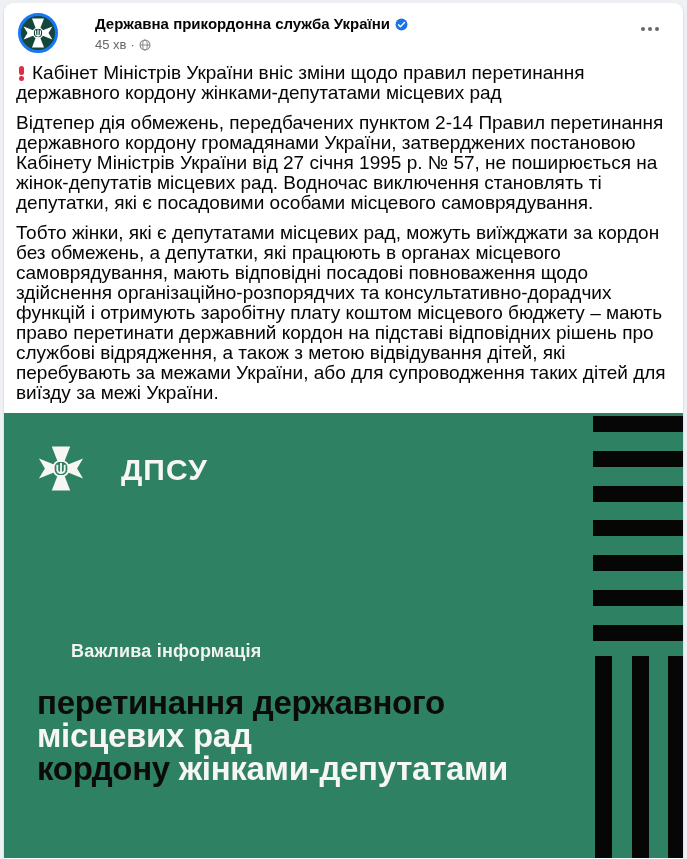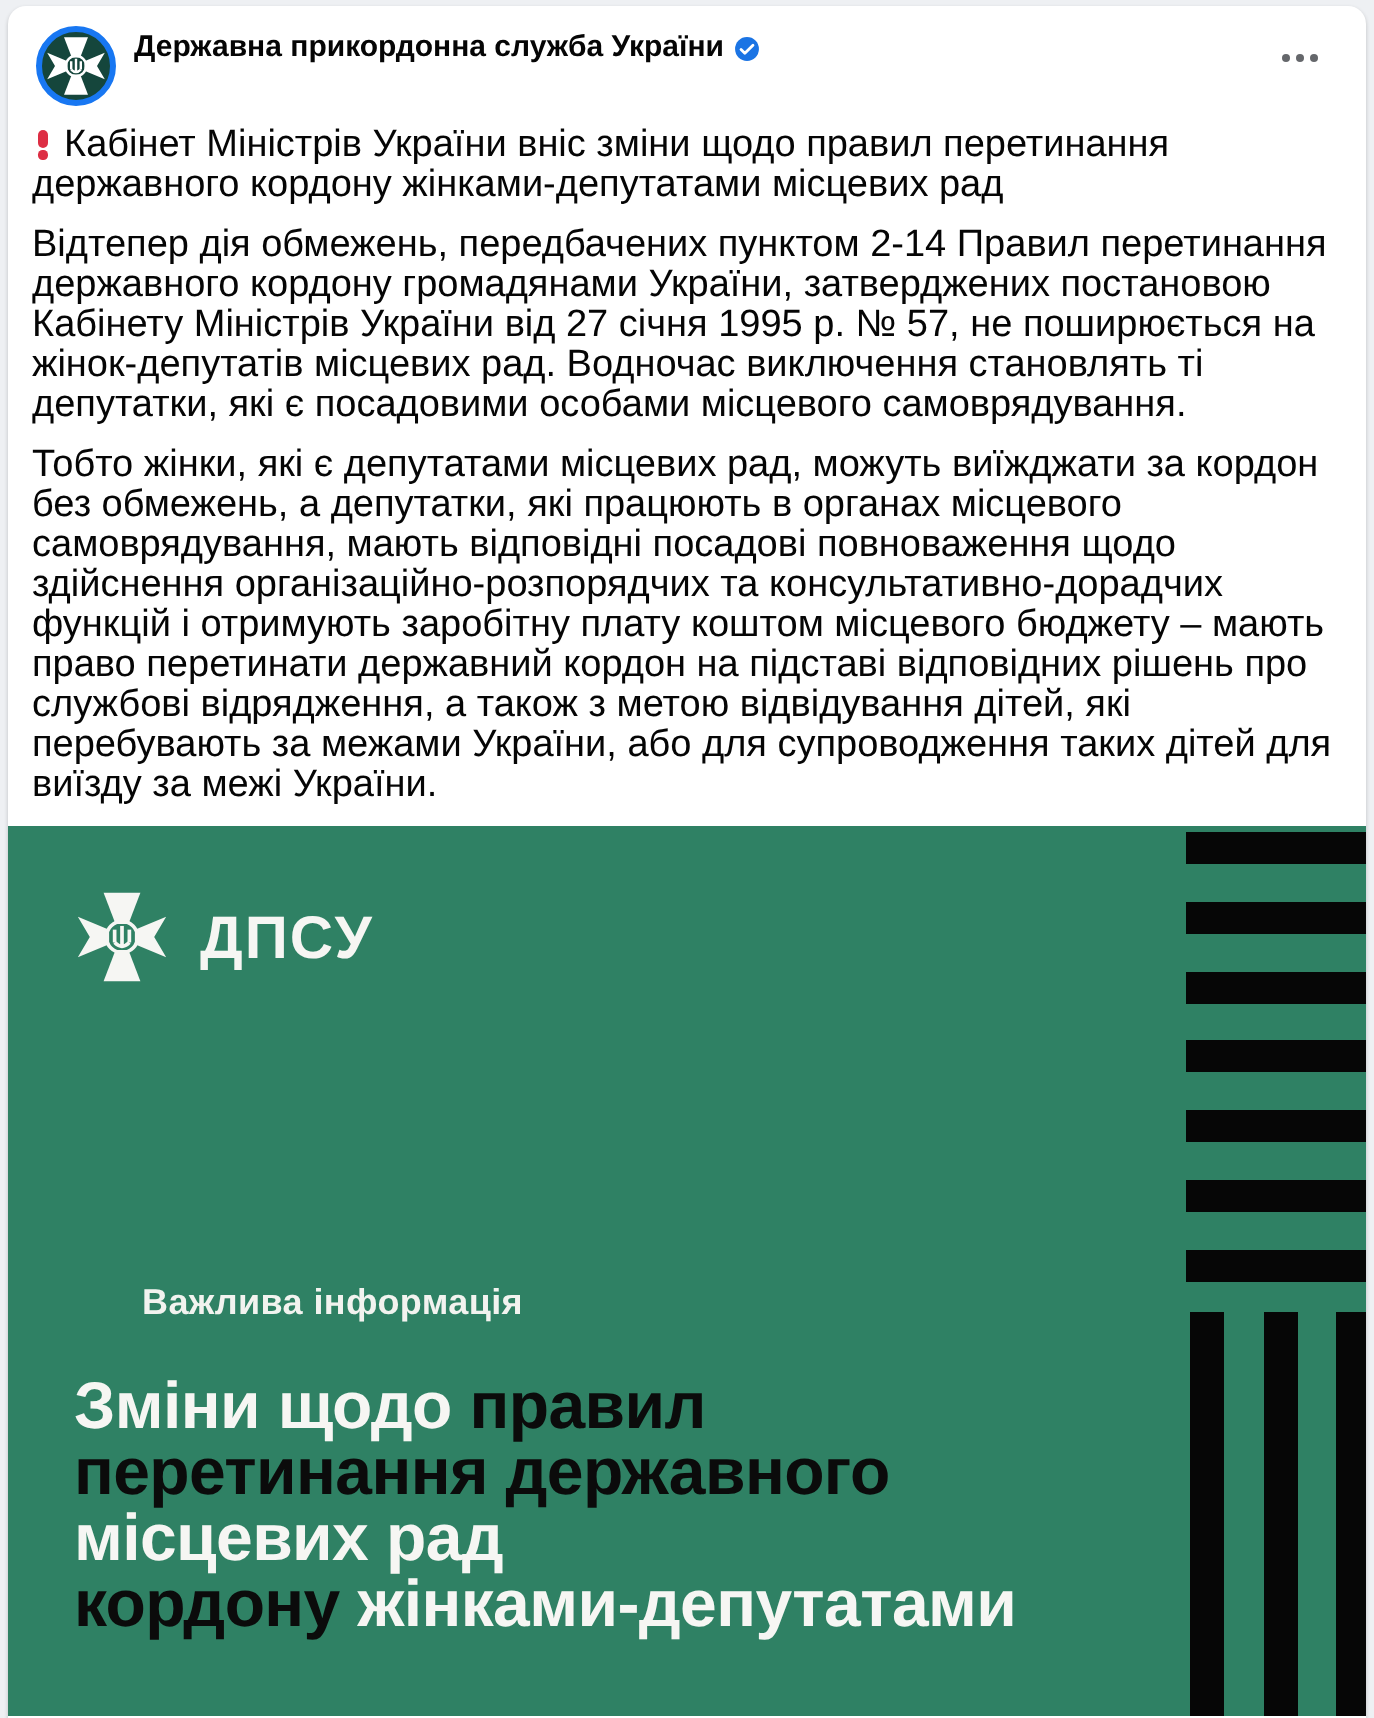--- a/index.html
+++ b/index.html
@@ -9,21 +9,21 @@
     font-family:"Liberation Sans", sans-serif;
     -webkit-font-smoothing:antialiased;
   }
   .card {
     position:absolute; left:4px; top:3px; width:679px; height:860px;
     background:#ffffff; border-radius:9px 9px 0 0;
     box-shadow:0 1px 2px rgba(0,0,0,.2);
     overflow:hidden;
   }
   
-  .header { position:relative; padding:10px 14px 0 14px; display:flex; }
+  .header { position:relative; padding:10px 14px 0 14px; display:flex;gap:28px; }
   .avatar {
     width:40px; height:40px; border-radius:50%;
     background:#15463c; border:3px solid #1877f2;
     display:flex; align-items:center; justify-content:center;
     flex:0 0 auto; cursor:pointer;
   }
   .avatar svg { width:30px; height:30px; }
   .head-text { margin-left:9px; padding-top:1px; }
   .page-name {
     font-size:15px; font-weight:700; color:#050505; line-height:20px;
@@ -44,21 +44,21 @@
   .post-text { padding:10px 12px 0 12px; font-size:19px; line-height:20px; color:#050505; }
   .post-text p { margin-bottom:10px; }
   .excl {
     display:inline-block; position:relative; width:7px; height:15px;
     margin-right:7px; margin-left:2px; vertical-align:-2px;
   }
   .excl i { position:absolute; left:1px; top:0; width:5px; height:9px; background:#dd2e44; border-radius:2.5px; display:block; }
   .excl b { position:absolute; left:1.2px; bottom:0; width:4.6px; height:4.6px; background:#dd2e44; border-radius:50%; display:block; }
   
   .photo { position:relative; width:679px; height:445px; background:var(--green,#2f8164); overflow:hidden; margin-top:1px; cursor:pointer; }
-  .photo-logo { position:absolute; left:34px; top:29px; display:flex; align-items:center; }
+  .photo-logo { position:absolute; left:34px; top:29px; display:flex; align-items:center;gap:21px; }
   .photo-logo svg { width:46px; height:53px; }
   .logo-word { color:#f6f6f3; font-size:30px; font-weight:700; letter-spacing:1px; margin-left:16px; margin-top:2px; }
   .badge-label { position:absolute; left:37px; top:228px; color:#f2f3ef; font-size:18px; font-weight:700; letter-spacing:.2px;margin-left:30px; }
   .headline { position:absolute; left:33px; top:273px; font-size:33px; font-weight:700; line-height:33px; letter-spacing:-.3px; white-space:pre-wrap; }
   .headline .w { color:#f6f6f3; }
   .headline .b { color:#0b0b0b; }
   .hstripes { position:absolute; right:0; top:0; width:90px; height:240px; }
   .hstripe { position:absolute; right:0; width:90px; height:16px; background:#060606; }
   .vbars { position:absolute; top:243px; bottom:0; left:0; right:0; }
   .vbar { position:absolute; top:0; bottom:0; width:17px; background:#060606; }
@@ -85,20 +85,29 @@
           <path d="M42 56 Q50 64 58 56"></path>
         </g>
       </svg>
     </div>
     <div class="head-text">
       <div class="page-name">
         <span>Державна прикордонна служба України</span>
         <svg class="verified" viewBox="0 0 24 24">
           <circle cx="12" cy="12" r="11" fill="#1b74e4"></circle>
           <path d="M6.5 12.5 L10 16 L17.5 8.5" fill="none" stroke="#ffffff" stroke-width="2.6" stroke-linecap="round" stroke-linejoin="round"></path>
+        </svg>
+      </div>
+      <div class="meta">
+        <span>45 хв</span>
+        <span>·</span>
+        <svg class="globe" viewBox="0 0 16 16">
+          <circle cx="8" cy="8" r="6.6" fill="none" stroke="#65676b" stroke-width="1.4"></circle>
+          <ellipse cx="8" cy="8" rx="3" ry="6.6" fill="none" stroke="#65676b" stroke-width="1.2"></ellipse>
+          <path d="M1.6 8 H14.4" stroke="#65676b" stroke-width="1.2"></path>
         </svg>
       </div>
     </div>
     <div class="menu-dots">
         <i></i>
         <i></i>
         <i></i>
       </div>
   </div>
 
@@ -138,16 +147,16 @@
             <path d="M50 38 V60"></path>
             <path d="M58 42 V56"></path>
           <path d="M42 56 Q50 64 58 56"></path>
         </g>
       </svg>
       <span class="logo-word">ДПСУ</span>
     </div>
 
     <div class="badge-label">Важлива інформація</div>
 
-    <div class="headline"><div><span class="w">Зміни щодо </span><span class="b">правил</span></div><div><span class="b">перетинання державного</span></div><div><span class="w">місцевих рад</span></div><div><span class="b">кордону </span><span class="w">жінками-депутатами</span></div></div>
+    <div class="headline"><div><span class="b">перетинання державного</span></div><div><span class="w">місцевих рад</span></div><div><span class="b">кордону </span><span class="w">жінками-депутатами</span></div></div>
   </div>
 
 </div>
 
 </body></html>

